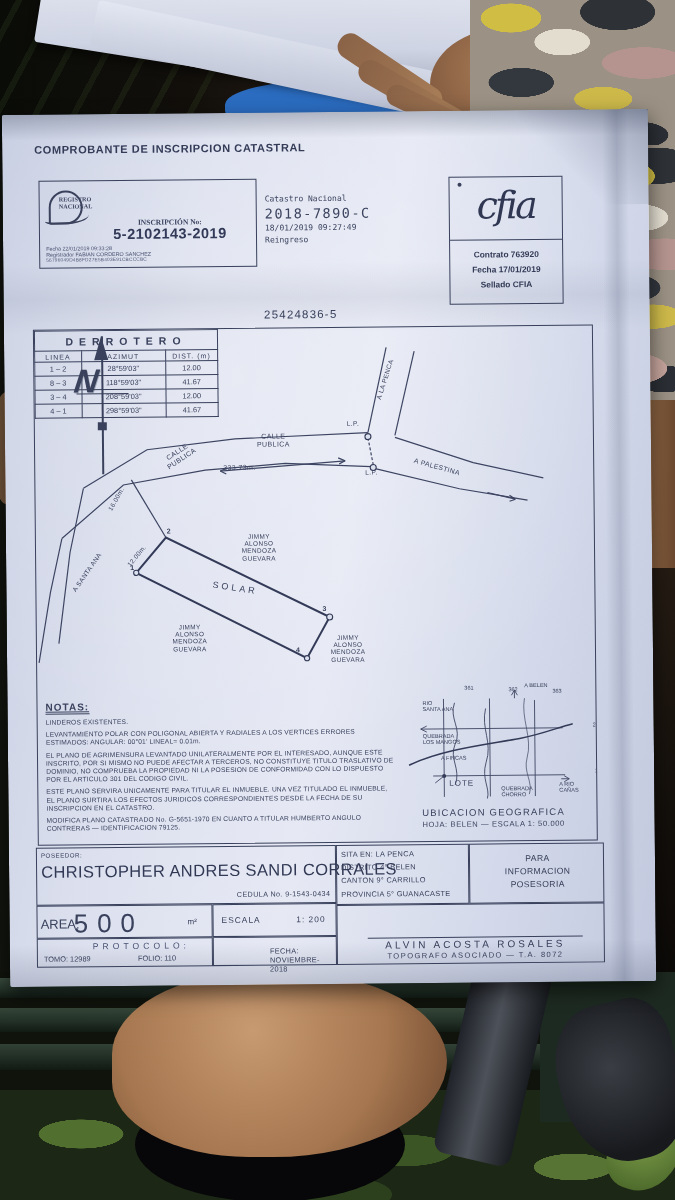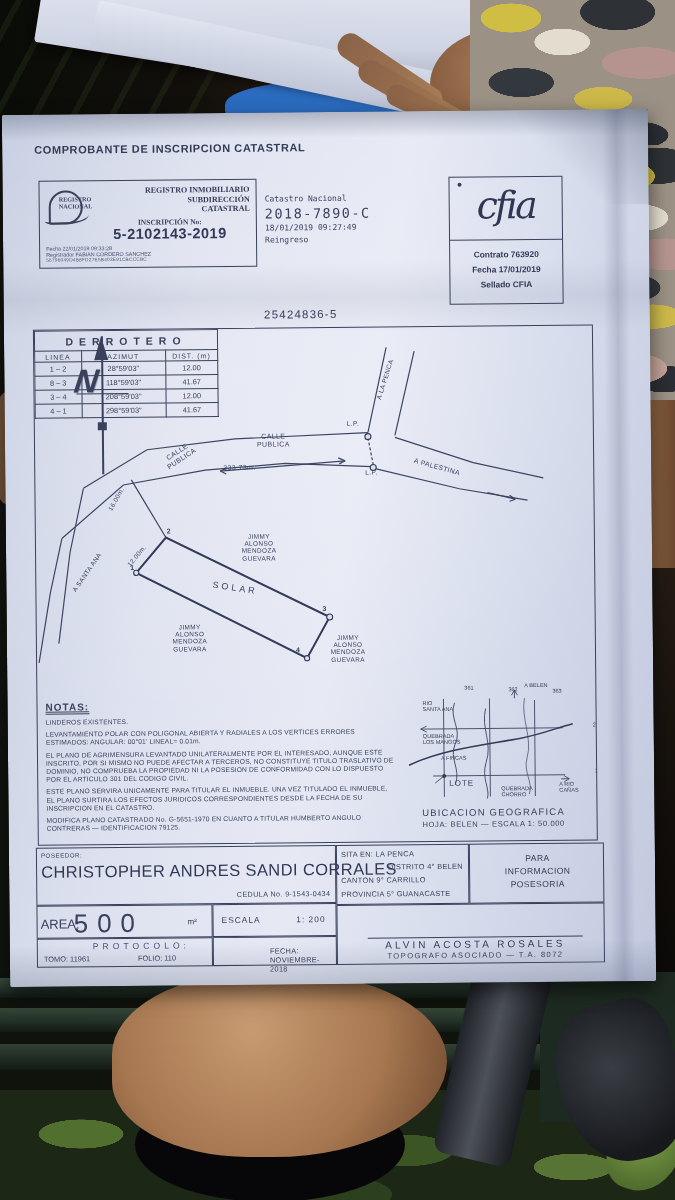--- a/index.html
+++ b/index.html
@@ -171,21 +171,21 @@
   .f-esc-label{left:8px;top:10px;font-size:8.4px;letter-spacing:1px;}
   .f-esc-val{right:10px;top:10px;font-size:8.4px;letter-spacing:1px;}
   .f-proto{left:0;top:91px;width:176px;height:29px;}
   .f-proto-label{left:18px;top:2px;font-size:8.6px;letter-spacing:4px;color:#4a5274;padding-left:37px;}
   .f-tomo{left:6px;top:15px;font-size:7.4px;}
   .f-folio{left:100px;top:15px;font-size:7.4px;}
   .f-fecha{left:176px;top:91px;width:124px;height:29px;}
   .f-fecha-val{left:8px;top:9px;font-size:7.4px;letter-spacing:.3px;padding-left:48px;}
   .f-sita{left:300px;top:0;width:133px;height:60px;}
   .f-sita div{position:absolute;left:4px;font-size:7.4px;letter-spacing:.3px;white-space:nowrap;}
-  .f-sita .s1{top:4px;text-align:right;}.f-sita .s2{top:17px;margin-left:47px;}.f-sita .s3{top:30px;}.f-sita .s4{top:44px;}
+  .f-sita .s1{top:4px;text-align:right;}.f-sita .s2{top:17px;}.f-sita .s3{top:30px;}.f-sita .s4{top:44px;}
   .f-para{left:433px;top:0;width:135px;height:60px;}
   .f-para-txt{left:0;top:8px;width:135px;text-align:center;font-size:8.6px;line-height:13px;white-space:pre-line;letter-spacing:.4px;}
   .f-topo{left:300px;top:60px;width:268px;height:60px;}
   .f-sign-line{left:30px;top:32px;width:215px;border-top:1.2px solid #39415c;}
   .f-topo-name{left:30px;top:34px;width:215px;text-align:center;font-size:10px;letter-spacing:3px;white-space:nowrap;}
   .f-topo-title{left:30px;top:46px;width:215px;text-align:center;font-size:7.6px;letter-spacing:1.4px;white-space:nowrap;}
 </style>
 </head>
 <body>
 
@@ -229,23 +229,20 @@
 
     <div class="abs doc-title">COMPROBANTE DE INSCRIPCION CATASTRAL</div>
 
     <div class="abs reg-box">
       <div class="abs reg-logo">
         <div class="abs reg-logo-ring"></div>
         <div class="abs reg-logo-swoosh"></div>
         <div class="abs reg-logo-txt">REGISTRO
 NACIONAL</div>
       </div>
-      <div class="abs reg-head">REGISTRO INMOBILIARIO
-SUBDIRECCIÓN
-CATASTRAL</div>
       <div class="abs reg-insc-label">INSCRIPCIÓN No:</div>
       <div class="abs reg-insc-no">5-2102143-2019</div>
       <div class="abs reg-tiny">Fecha        22/01/2019 09:33:28
 Registrador  FABIAN CORDERO SANCHEZ</div>
       <div class="abs reg-hash">56796049D4B8FD27E5B403E91CBCCCBC</div>
     </div>
 
     <div class="abs cat-block">
       <div class="cat-l1">Catastro Nacional</div>
       <div class="cat-l2">2018-7890-C</div>
@@ -427,21 +424,21 @@
         <div class="abs f-area-label">AREA:</div>
         <div class="abs f-area-val">500</div>
         <div class="abs f-area-unit">m²</div>
       </div>
       <div class="cell f-escala">
         <div class="abs f-esc-label">ESCALA</div>
         <div class="abs f-esc-val">1: 200</div>
       </div>
       <div class="cell f-proto">
         <div class="abs f-proto-label">PROTOCOLO:</div>
-        <div class="abs f-tomo">TOMO: 11961</div>
+        <div class="abs f-tomo">TOMO: 12989</div>
         <div class="abs f-folio">FOLIO: 110</div>
       </div>
       <div class="cell f-fecha">
         <div class="abs f-fecha-val">FECHA: NOVIEMBRE-2018</div>
       </div>
       <div class="cell f-sita">
         <div class="s1">SITA EN: LA PENCA</div>
         <div class="s2">DISTRITO  4° BELEN</div>
         <div class="s3">CANTON  9° CARRILLO</div>
         <div class="s4">PROVINCIA 5° GUANACASTE</div>

